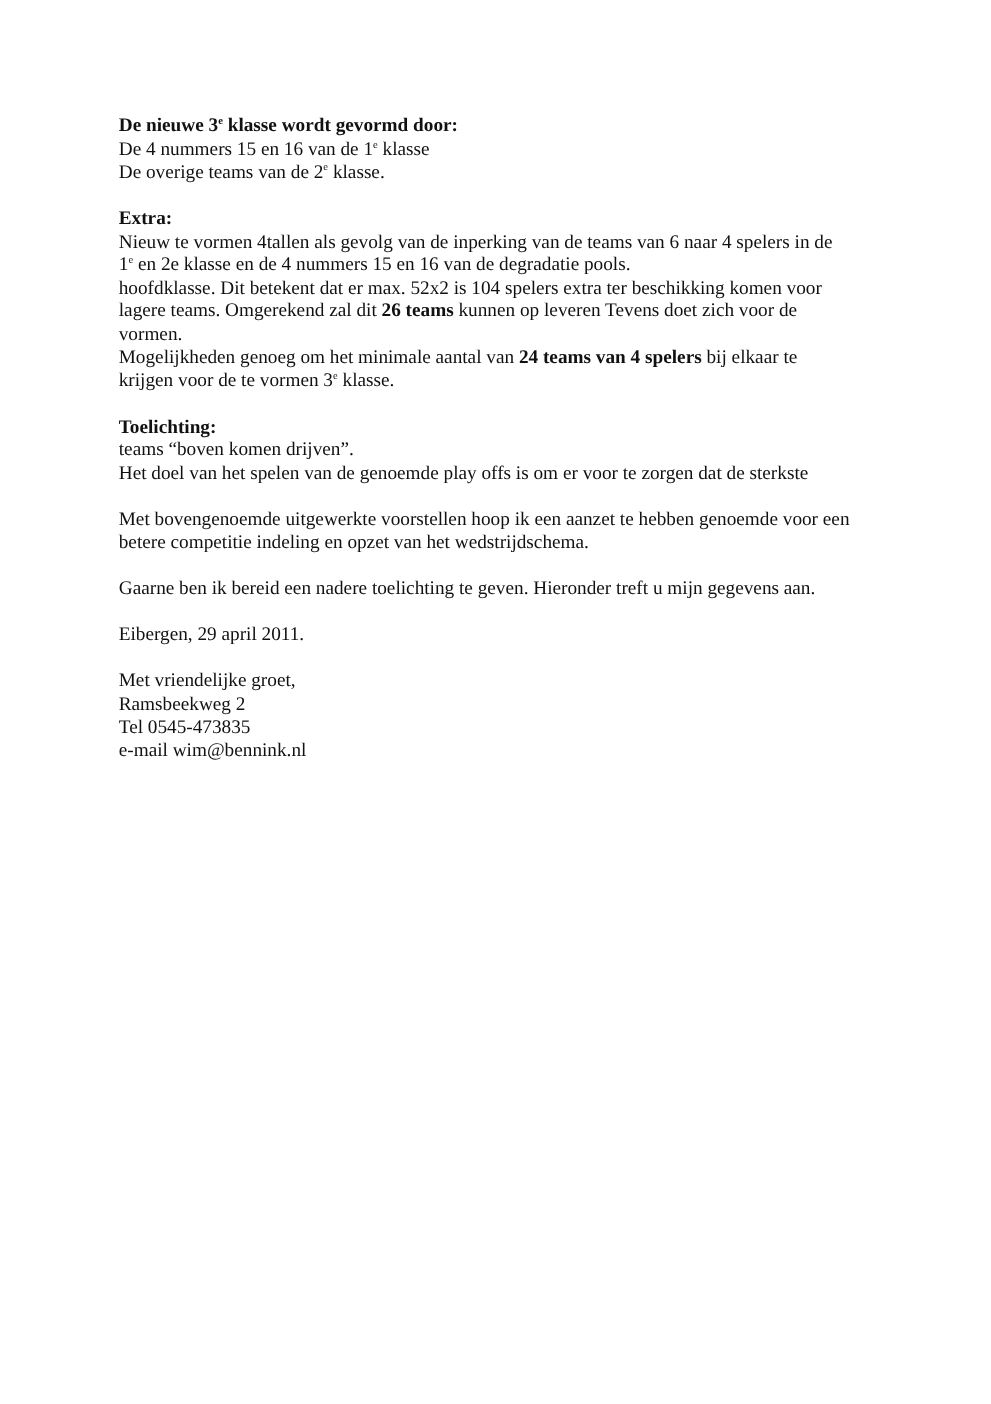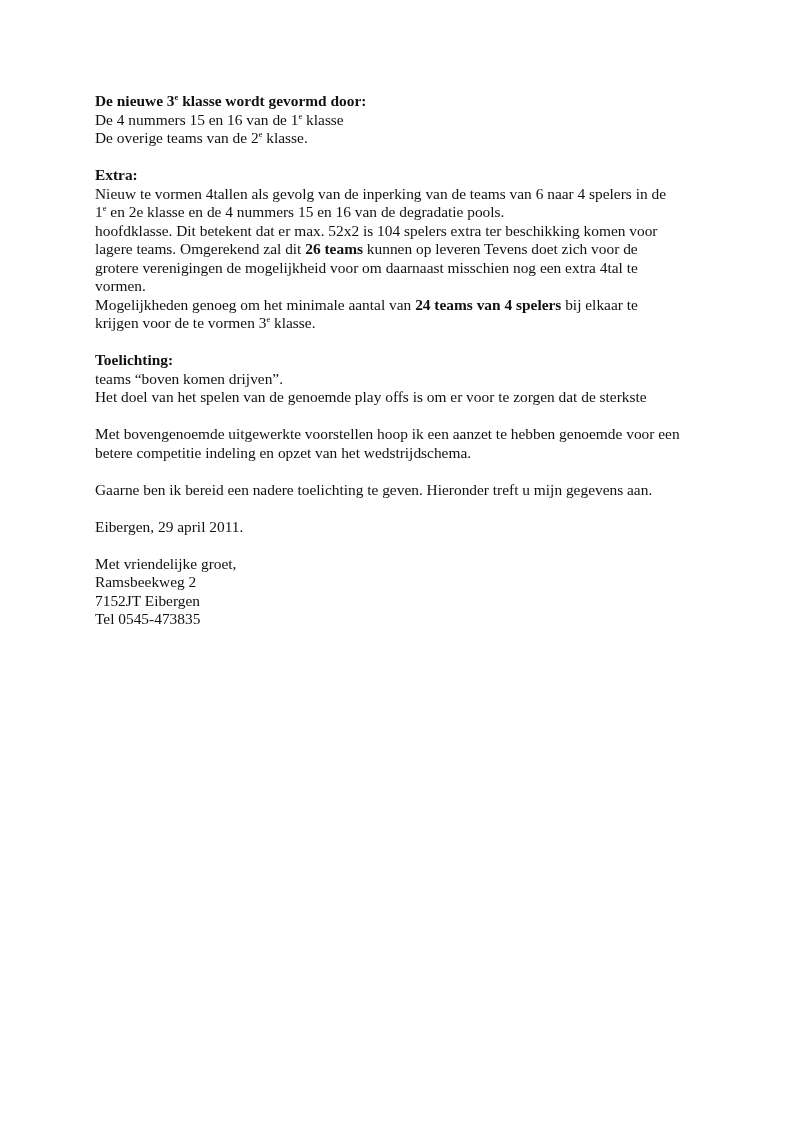--- a/index.html
+++ b/index.html
@@ -47,21 +47,20 @@
   <div class="line"><span>De 4 nummers 15 en 16 van de 1</span><sup>e</sup><span> klasse</span></div>
   <div class="line"><span>De overige teams van de 2</span><sup>e</sup><span> klasse.</span></div>
 
   <div class="blank"></div>
 
   <div class="line bold">Extra:</div>
   <div class="line">Nieuw te vormen 4tallen als gevolg van de inperking van de teams van 6 naar 4 spelers in de</div>
   <div class="line"><span>1</span><sup>e</sup><span> en 2e klasse en de 4 nummers 15 en 16 van de degradatie pools.</span></div>
   <div class="line">hoofdklasse. Dit betekent dat er max. 52x2 is 104 spelers extra ter beschikking komen voor</div>
   <div class="line"><span>lagere teams. Omgerekend zal dit </span><b>26 teams</b><span> kunnen op leveren Tevens doet zich voor de</span></div>
-  <div class="line">grotere verenigingen de mogelijkheid voor om daarnaast misschien nog een extra 4tal te</div>
   <div class="line">vormen.</div>
   <div class="line"><span>Mogelijkheden genoeg om het minimale aantal van </span><b>24 teams van 4 spelers</b><span> bij elkaar te</span></div>
   <div class="line"><span>krijgen voor de te vormen 3</span><sup>e</sup><span> klasse.</span></div>
 
   <div class="blank"></div>
 
   <div class="line bold">Toelichting:</div>
   <div class="line">teams “boven komen drijven”.</div>
   <div class="line">Het doel van het spelen van de genoemde play offs is om er voor te zorgen dat de sterkste</div>
 
@@ -75,15 +74,15 @@
   <div class="line">Gaarne ben ik bereid een nadere toelichting te geven. Hieronder treft u mijn gegevens aan.</div>
 
   <div class="blank"></div>
 
   <div class="line">Eibergen, 29 april 2011.</div>
 
   <div class="blank"></div>
 
   <div class="line">Met vriendelijke groet,</div>
   <div class="line">Ramsbeekweg 2</div>
-  <div class="line">7152JT Eibergen</div>
   <div class="line">Tel 0545-473835</div>
+  <div class="line">e-mail wim@bennink.nl</div>
 </div>
 
 </body></html>

